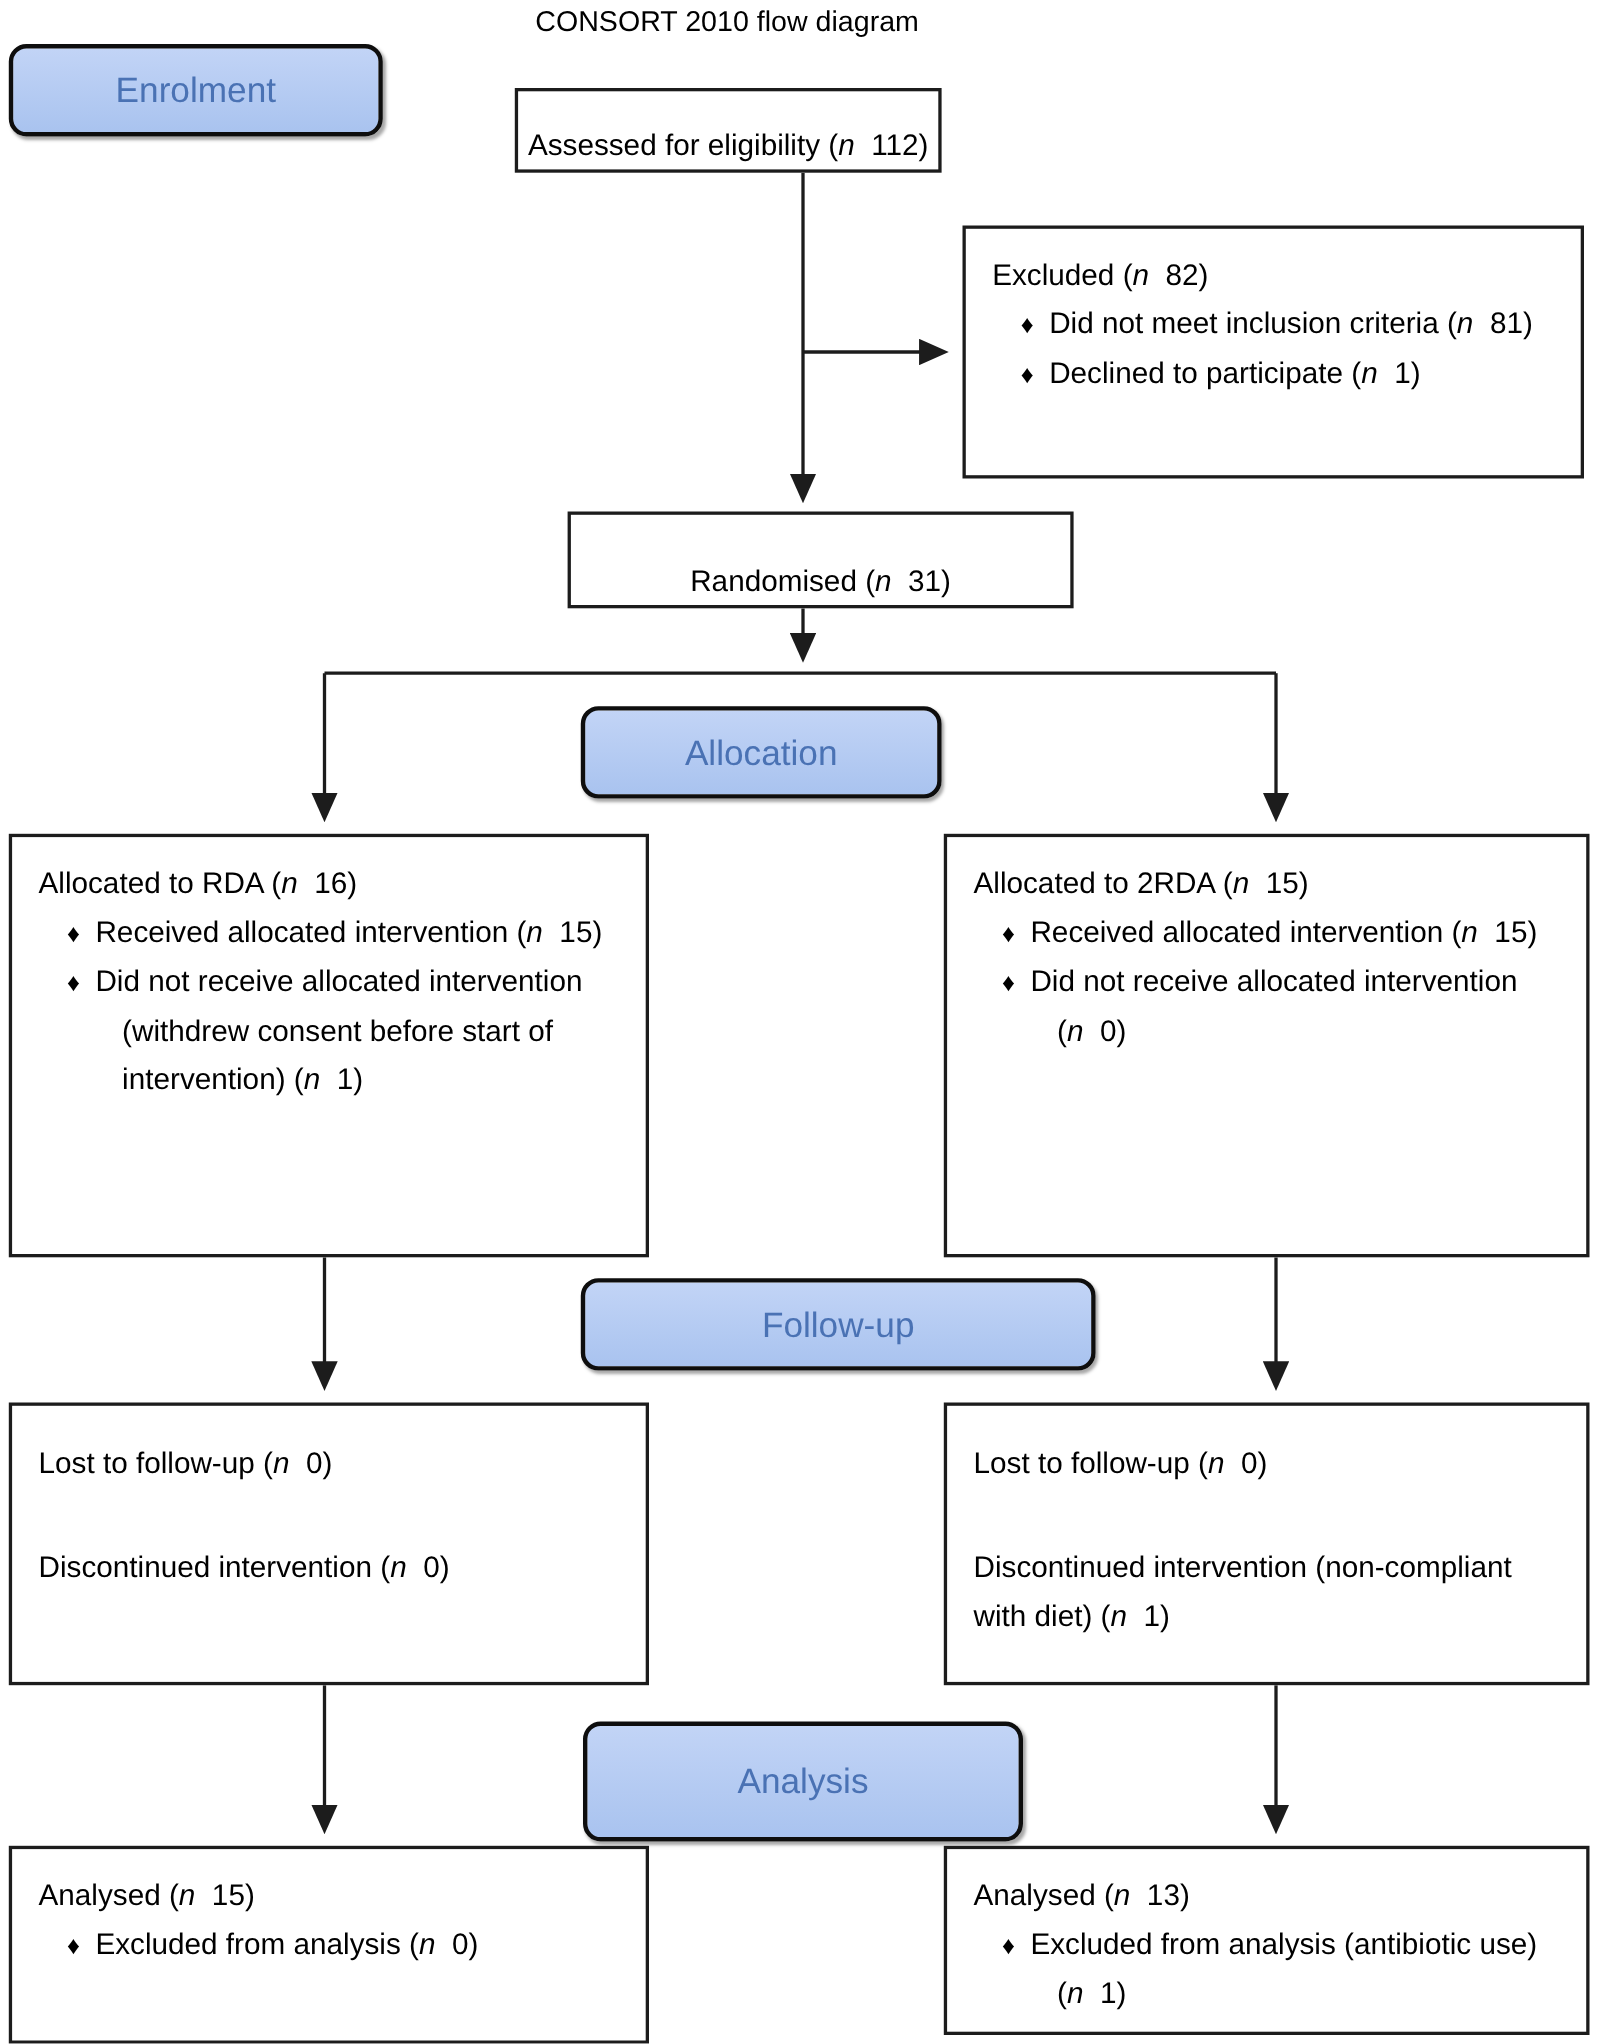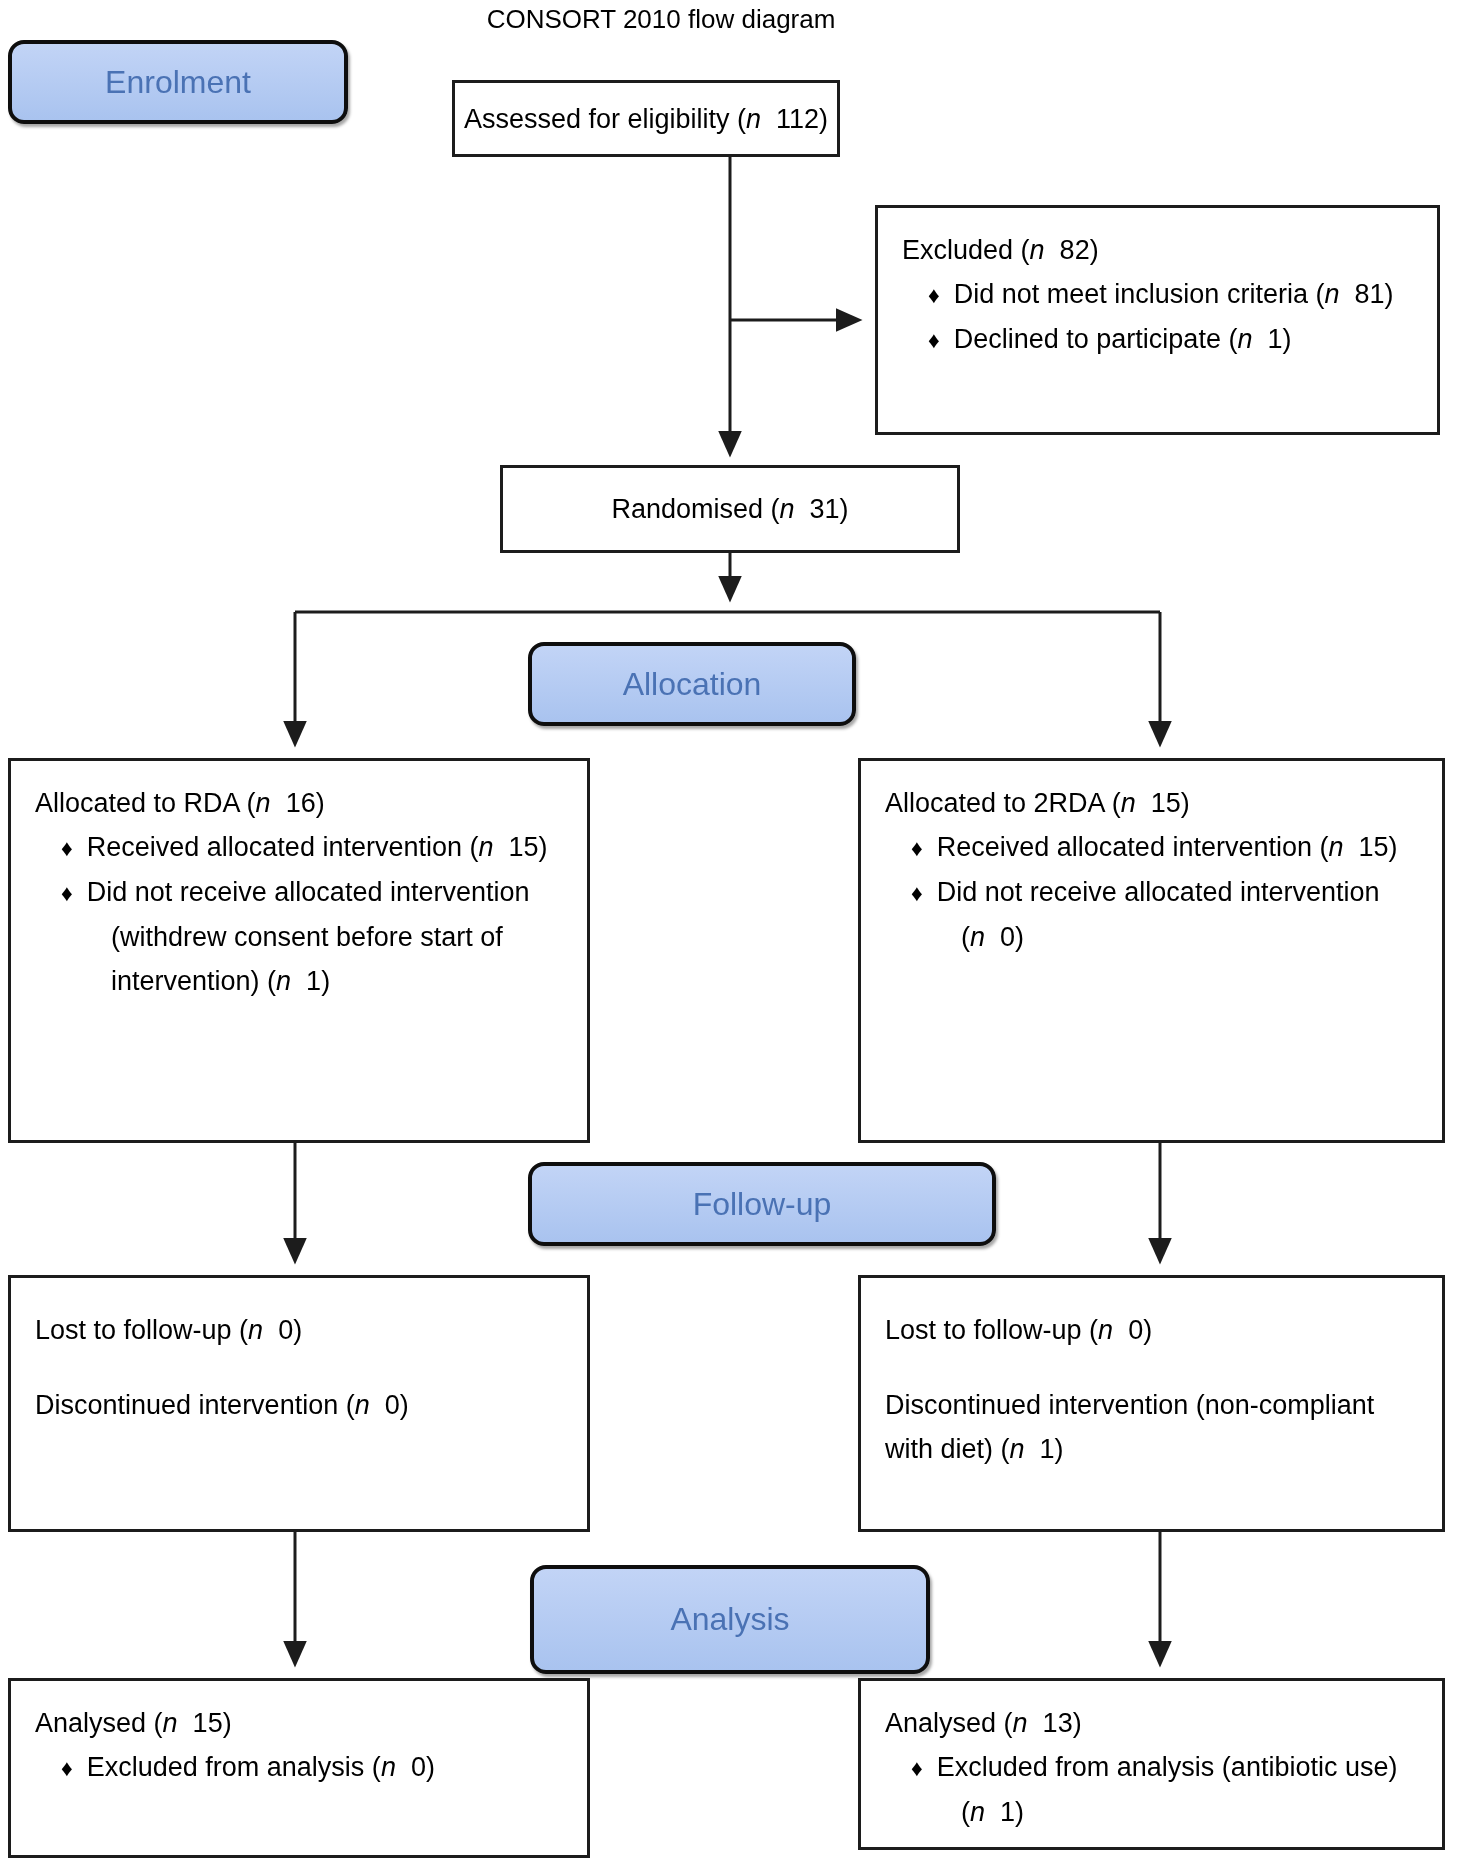--- a/index.html
+++ b/index.html
@@ -41,28 +41,29 @@
   .box {
     position: absolute;
     box-sizing: border-box;
     border: 3px solid #1c1c1c;
     background: #ffffff;
     font-size: 27px;
     line-height: 44px;
   }
   .box.centered {
     display: flex;
-    align-items: center;
+    align-items: flex-end;
     justify-content: center;
+    margin-left: 16px;
   }
   .box.content { padding: 20px 24px; }
   .box-title { margin: 0; }
   .bullet { padding-left: 76px; text-indent: -50px; }
   .diam { font-size: 23px; margin-right: 14px; }
-  .fu-line + .fu-line { margin-top: 31px; }
+  .fu-line + .fu-line { margin-top: 51px; }
   i { font-style: italic; }
 </style>
 </head>
 <body>
 
 <div class="canvas">
 
   <div class="fig-title">CONSORT 2010 flow diagram</div>
 
   <svg class="connectors" width="1460" height="1858" viewBox="0 0 1460 1858">

